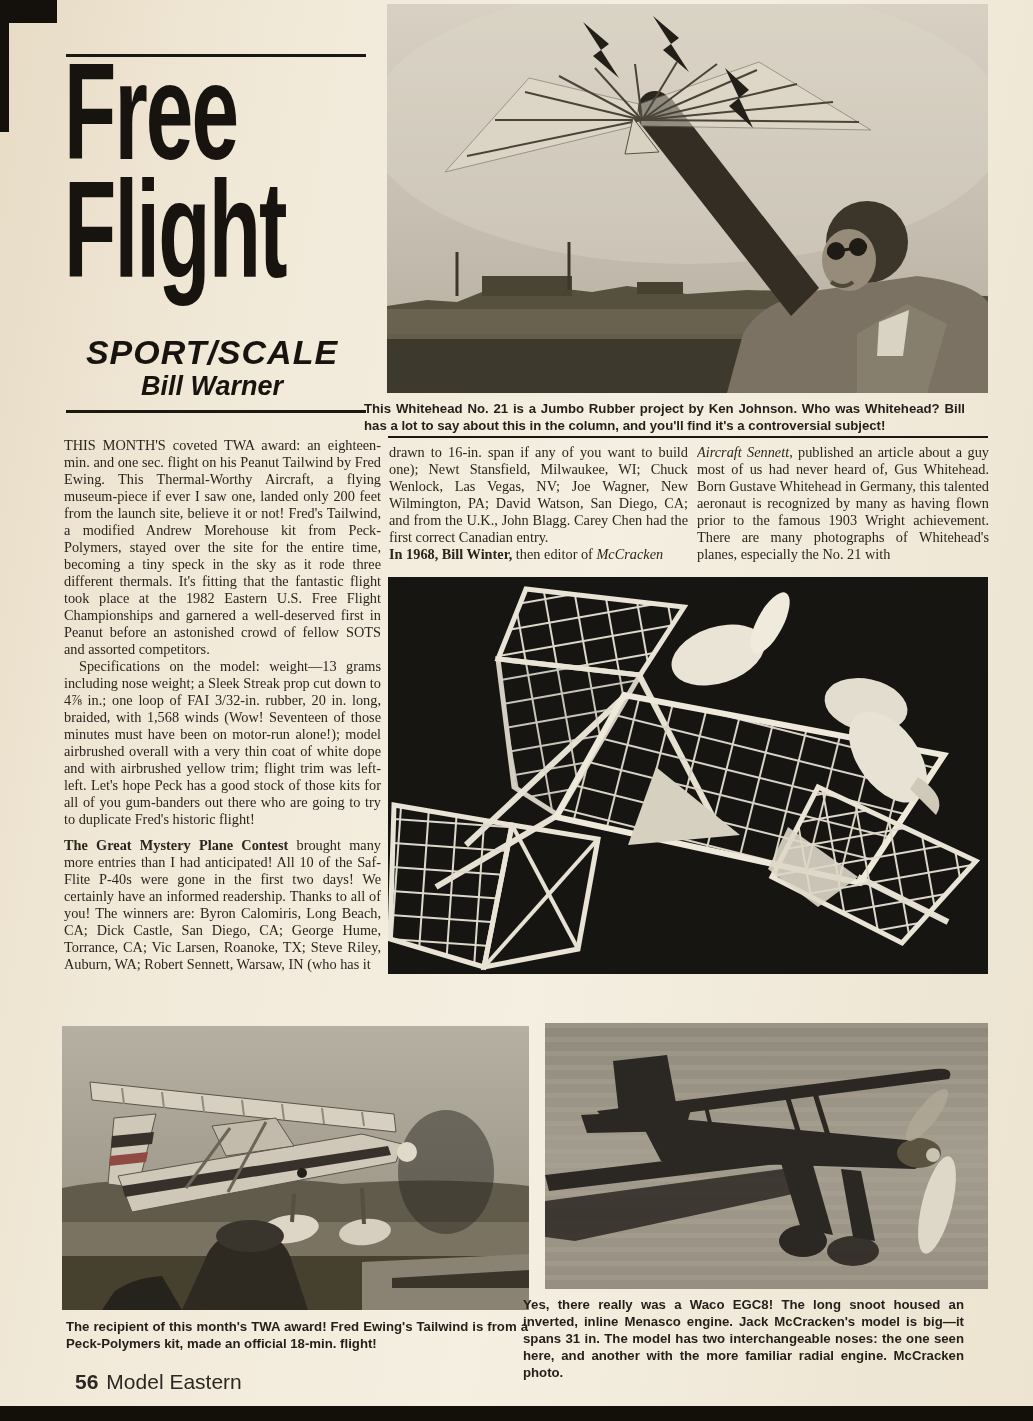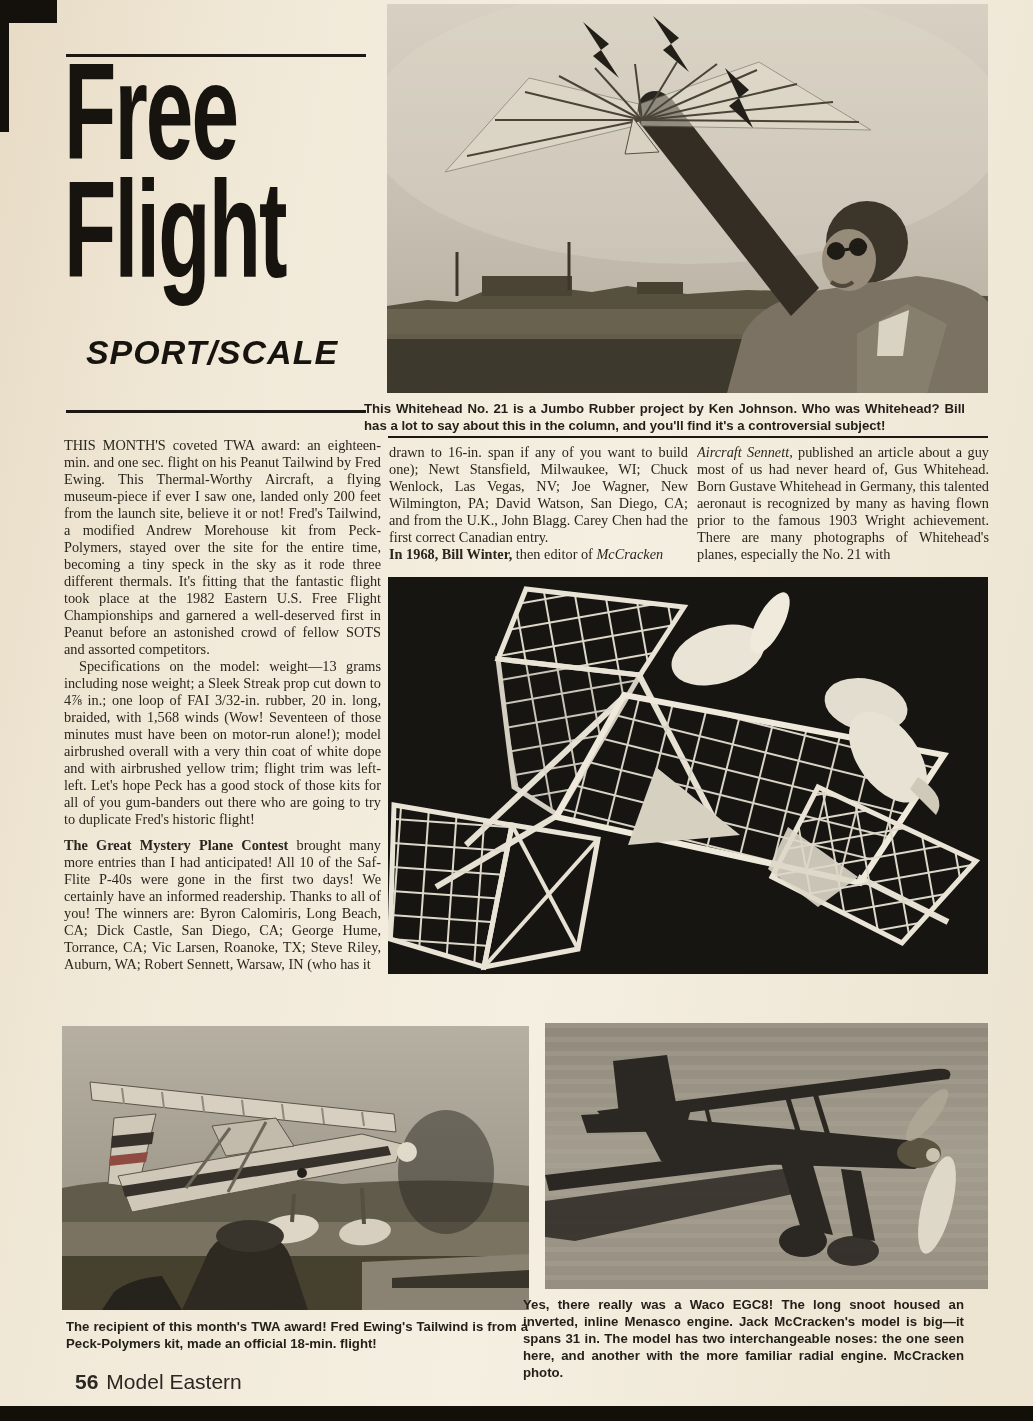--- a/index.html
+++ b/index.html
@@ -58,20 +58,21 @@
   <div class="abs edge-strip-left"></div>
   <div class="abs corner-black"></div>
   <div class="abs bottom-bar"></div>
 
   <div class="abs rule" style="left:66px;top:54px;width:300px;"></div>
   <div class="abs mast-title">
     <div>Free</div>
     <div>Flight</div>
   </div>
   <div class="abs mast-sub">SPORT/SCALE</div>
+  <div class="abs mast-author">Bill Warner</div>
   <div class="abs rule" style="left:66px;top:410px;width:300px;"></div>
 
   <div class="abs photo" style="left:387px;top:4px;width:601px;height:389px;">
     <svg width="601" height="389" viewBox="0 0 601 389">
       <defs>
         <linearGradient id="sky1" x1="0" y1="0" x2="0" y2="1">
           <stop offset="0" stop-color="#d8d1c3"></stop>
             <stop offset="0.55" stop-color="#c6bfb1"></stop>
             <stop offset="1" stop-color="#b3ac9d"></stop>
         </linearGradient>

